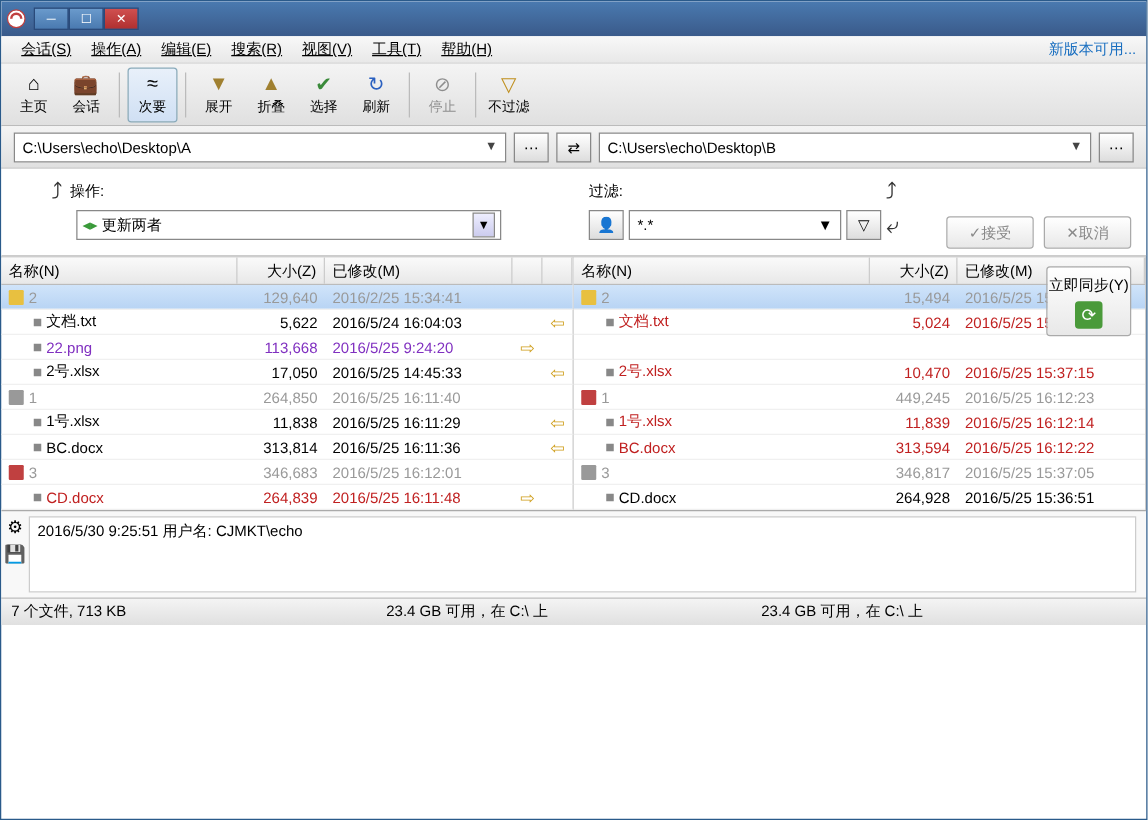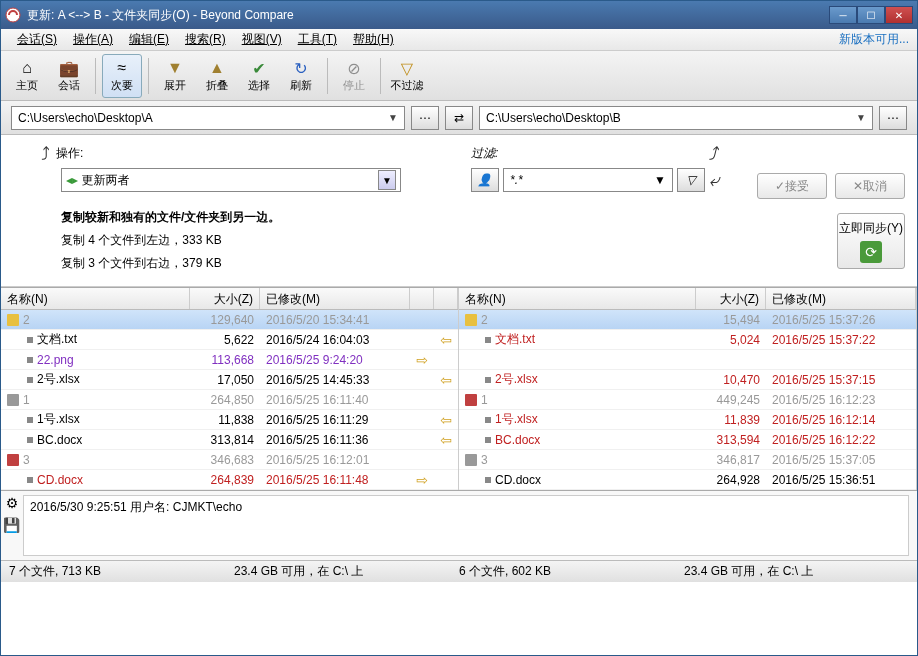--- a/index.html
+++ b/index.html
@@ -26,21 +26,21 @@
 .tsep { width: 1px; height: 36px; background: #bbb; margin: 0 4px; }
 
 .pathrow { height: 34px; background: linear-gradient(#f4f4f4, #e0e0e0); display: flex; align-items: center; padding: 4px 10px; gap: 6px; border-bottom: 1px solid #bbb; }
 .pathinput { flex: 1; height: 24px; border: 1px solid #888; background: #fff; padding: 0 6px; display: flex; align-items: center; justify-content: space-between; }
 .pathinput .dd { font-size: 10px; color: #444; }
 .sqbtn { width: 28px; height: 24px; border: 1px solid #888; background: linear-gradient(#fff,#ddd); display: flex; align-items: center; justify-content: center; cursor: pointer; }
 
 .midpanel { padding: 8px 10px 12px 10px; background: #fff; border-bottom: 1px solid #ccc; position: relative; }
 .midrow { display: flex; align-items: flex-start; gap: 10px; }
 .leftcol { width: 450px; }
-.rightcol { flex: 1; font-style: italic; }
+.rightcol { flex: 1; }
 .lblrow { display: flex; align-items: center; margin-bottom: 4px; }
 .arrow-hint { font-family: monospace; font-size: 18px; color: #333; }
 .opselect { height: 24px; border: 1px solid #888; background: #fff; display: flex; align-items: center; padding: 0 4px; justify-content: space-between; width: 340px; margin-left: 50px; }
 .opselect .ddbtn { width: 18px; height: 20px; border: 1px solid #888; background: linear-gradient(#eef,#cce); display: flex; align-items: center; justify-content: center; font-size: 10px; }
 .filterinput { height: 24px; border: 1px solid #888; background: #fff; padding: 0 6px; width: 170px; display: flex; align-items: center; justify-content: space-between; }
 .desc { margin: 14px 0 0 50px; line-height: 1.9; }
 .desc .bold { font-weight: bold; }
 .rightbtns { position: absolute; right: 12px; top: 38px; display: flex; gap: 8px; }
 .rbtn { width: 70px; height: 26px; border: 1px solid #aaa; background: linear-gradient(#fff,#e8e8e8); display: flex; align-items: center; justify-content: center; color: #888; border-radius: 3px; }
 .syncbtn { position: absolute; right: 12px; top: 78px; width: 68px; height: 56px; border: 1px solid #aaa; background: linear-gradient(#fff,#e8e8e8); display: flex; flex-direction: column; align-items: center; justify-content: center; border-radius: 3px; gap: 4px; }
@@ -82,21 +82,20 @@
 </head>
 <body>
 
 <div class="titlebar">
   <span class="icon">
     <svg viewBox="0 0 16 16">
         <circle cx="8" cy="8" r="7" fill="#fff" stroke="#c04040"></circle>
         <path d="M4 8 A4 4 0 0 1 12 8" fill="none" stroke="#c04040" stroke-width="2"></path>
       </svg>
   </span>
-  <span class="title">更新: A &lt;--&gt; B - 文件夹同步(O) - Beyond Compare</span>
   <div class="winbtns">
     <div class="winbtn">─</div>
     <div class="winbtn">☐</div>
     <div class="winbtn close">✕</div>
   </div>
 </div>
 
 <div class="menubar">
   <span class="menuitem">会话(S)</span>
   <span class="menuitem">操作(A)</span>
@@ -169,25 +168,20 @@
 <div class="midpanel">
   <div class="midrow">
     <div class="leftcol">
       <div class="lblrow">
           <span class="arrow-hint" style="margin-left:30px">⤴</span>
           <span style="margin-left:6px">操作:</span>
         </div>
       <div class="opselect">
         <span><span style="color:#3a9a3a">◂▸</span> <span>更新两者</span></span>
         <span class="ddbtn">▼</span>
-      </div>
-      <div class="desc">
-        <div class="bold">复制较新和独有的文件/文件夹到另一边。</div>
-        <div>复制 4 个文件到左边，333 KB</div>
-        <div>复制 3 个文件到右边，379 KB</div>
       </div>
     </div>
     <div class="rightcol">
       <div class="lblrow">
           <span>过滤:</span>
           <span class="arrow-hint" style="margin-left:210px">⤴</span>
         </div>
       <div style="display:flex;gap:4px;align-items:center">
         <div class="sqbtn">
             <span>👤</span>
@@ -228,21 +222,21 @@
       <div class="gcol arrowcol"></div>
       <div class="gcol arrowcol"></div>
     </div>
     <div id="left-rows">
         <div class="grow sel gray">
           <span class="gc name">
             <span class="fileicon folder-y"></span> 
             <span>2</span>
           </span>
           <span class="gc size">129,640</span>
-          <span class="gc date">2016/5/20 15:34:41</span>
+          <span class="gc date">2016/2/25 15:34:41</span>
           <span class="gc arrow" style="color:#d0a020;font-size:14px"></span>
           <span class="gc arrow" style="color:#d0a020;font-size:14px"></span>
         </div>
         <div class="grow ">
           <span class="gc name">
             <span class="indent"></span>
             <span class="dot" style="background:#888"></span> 
             <span>文档.txt</span>
           </span>
           <span class="gc size">5,622</span>
@@ -421,15 +415,14 @@
     <span style="color:#2a60c0;font-size:14px">💾</span>
   </div>
   <div class="logtext">
     <div>2016/5/30 9:25:51   用户名: CJMKT\echo</div>
   </div>
 </div>
 
 <div class="statusbar">
   <span class="scell">7 个文件, 713 KB</span>
   <span class="scell">23.4 GB 可用，在 C:\ 上</span>
-  <span class="scell">6 个文件, 602 KB</span>
   <span class="scell">23.4 GB 可用，在 C:\ 上</span>
 </div>
 
 </body></html>

